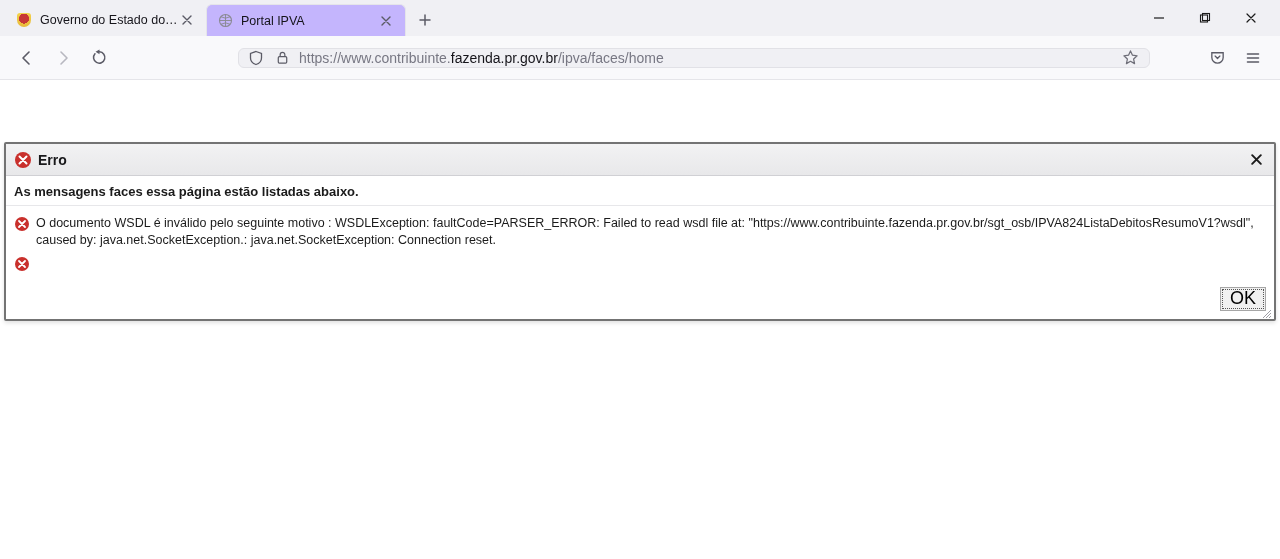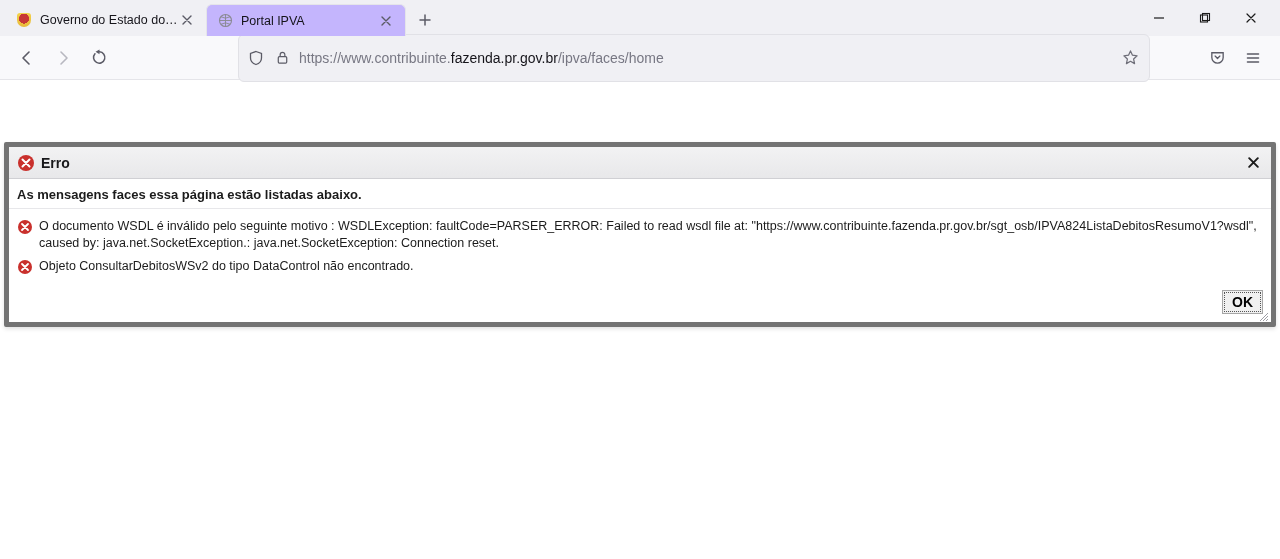--- a/index.html
+++ b/index.html
@@ -14,40 +14,40 @@
   .tab .favicon { width:16px; height:16px; margin-right:8px; flex:none; display:flex; align-items:center; justify-content:center; }
   .tab .title   { flex:1; white-space:nowrap; overflow:hidden; text-overflow:ellipsis; }
   .tab .close   { width:18px; height:18px; display:flex; align-items:center; justify-content:center; color:#5b5b66; border-radius:3px; }
   .newtab { width:30px; height:30px; display:flex; align-items:center; justify-content:center; color:#5b5b66; border-radius:4px; margin-left:4px; margin-bottom:1px;}
   .winctrls { margin-left:auto; display:flex; align-items:center; height:36px; }
   .winbtn { width:46px; height:36px; display:flex; align-items:center; justify-content:center; color:#1b1b1b; }
 
   .toolbar { height:44px; background:#f9f9fb; border-bottom:1px solid #e5e5e9; display:flex; align-items:center; padding:0 10px; gap:2px; }
   .toolbtn { width:34px; height:34px; display:flex; align-items:center; justify-content:center; color:#5b5b66; border-radius:4px; }
   .toolbtn.disabled { color:#b8b8c0; }
-  .urlbar { flex:1; height:48px; margin:0 48px 0 120px; background:#f0f0f4; border:1px solid #e1e1e6; border-radius:6px; display:flex; align-items:center; padding:0 8px; gap:8px; }
+  .urlbar { flex:1; height:20px; margin:0 48px 0 120px; background:#f0f0f4; border:1px solid #e1e1e6; border-radius:6px; display:flex; align-items:center; padding:0 8px; gap:8px; }
   .urlbar .icon { width:18px; height:18px; display:flex; align-items:center; justify-content:center; color:#5b5b66; }
   .urltext { flex:1; font-size:14px; color:#777783; white-space:nowrap; overflow:hidden; }
   .urltext .bold { color:#15141a; }
   .urlbar .star { width:22px; height:22px; display:flex; align-items:center; justify-content:center; color:#6e6e78; }
   .rightctrls { display:flex; align-items:center; gap:2px; }
 
   
   .viewport { padding:0; }
-  .errbox { margin:62px 4px 0 4px; border:5px solid #737373; border-radius:2px; background:#fff; box-shadow:0 2px 4px rgba(0,0,0,0.12); }
+  .errbox { margin:62px 4px 0 4px; border:2px solid #737373; border-radius:2px; background:#fff; box-shadow:0 2px 4px rgba(0,0,0,0.12); }
   .errhead { display:flex; align-items:center; height:32px; background:linear-gradient(#f2f2f3,#e8e8ea); border-bottom:1px solid #d0d0d4; padding:0 8px; }
   .erricon { width:18px; height:18px; margin-right:6px; flex:none; }
   .errtitle { font-weight:700; font-size:14px; color:#18181a; }
   .errclose { margin-left:auto; width:20px; height:20px; display:flex; align-items:center; justify-content:center; color:#1b1b1b; font-weight:bold; }
   .errsub { padding:8px 8px 6px 8px; font-size:13px; font-weight:700; color:#1b1b1b; border-bottom:1px solid #e7e7ea; }
   .errlist { padding:6px 8px 6px 8px; }
-  .erritem { display:flex; align-items:flex-start; gap:6px; padding:3px 0; font-size:12.5px; color:#1b1b1b; line-height:1.35; }
+  .erritem { display:flex; align-items:flex-start; gap:6px; padding:3px 0; font-size:12.5px; color:#1b1b1b; line-height:1.35;justify-content:space-between; }
   .erritem .bubble { width:16px; height:16px; flex:none; margin-top:1px; }
   .errfoot { display:flex; justify-content:flex-end; padding:6px 8px 8px 8px; position:relative; }
-  .okbtn { min-width:38px; height:24px; padding:0 9px; font-size:14px; font-weight:700; background:#f0f0f0; border:1px solid #a6a6a6; outline:1px dotted #555; outline-offset:-3px; }
+  .okbtn { min-width:38px; height:24px; padding:0 9px; font-size:18px; font-weight:400; background:#f0f0f0; border:1px solid #a6a6a6; outline:1px dotted #555; outline-offset:-3px; }
   .resizer { position:absolute; right:2px; bottom:2px; width:12px; height:12px; color:#9e9ea5; pointer-events:none; }
 
   
   .shield-blob { width:14px; height:14px; background:
       radial-gradient(circle at 50% 40%, #c73636 0 45%, transparent 46%),
       linear-gradient(#f3d24a,#e8b93a);
       border-radius:3px 3px 50% 50%; }
 </style>
 </head>
 <body>
@@ -181,21 +181,20 @@
               <circle cx="8" cy="8" r="7" fill="#c9302c"></circle>
               <path d="M5 5 L11 11 M11 5 L5 11" stroke="#fff" stroke-width="1.8" stroke-linecap="round"></path>
             </svg></span>
         <span>O documento WSDL é inválido pelo seguinte motivo : WSDLException: faultCode=PARSER_ERROR: Failed to read wsdl file at: "https://www.contribuinte.fazenda.pr.gov.br/sgt_osb/IPVA824ListaDebitosResumoV1?wsdl", caused by: java.net.SocketException.: java.net.SocketException: Connection reset.</span>
       </div>
       <div class="erritem">
         <span class="bubble"><svg width="16" height="16" viewBox="0 0 16 16">
               <circle cx="8" cy="8" r="7" fill="#c9302c"></circle>
               <path d="M5 5 L11 11 M11 5 L5 11" stroke="#fff" stroke-width="1.8" stroke-linecap="round"></path>
             </svg></span>
-        <span>Objeto ConsultarDebitosWSv2 do tipo DataControl não encontrado.</span>
       </div>
     </div>
     <div class="errfoot">
       <button class="okbtn">OK</button>
       <span class="resizer">
         <svg width="12" height="12" viewBox="0 0 12 12">
             <path d="M3 11 L11 3 M6 11 L11 6 M9 11 L11 9" stroke="currentColor" stroke-width="1"></path>
           </svg>
       </span>
     </div>

